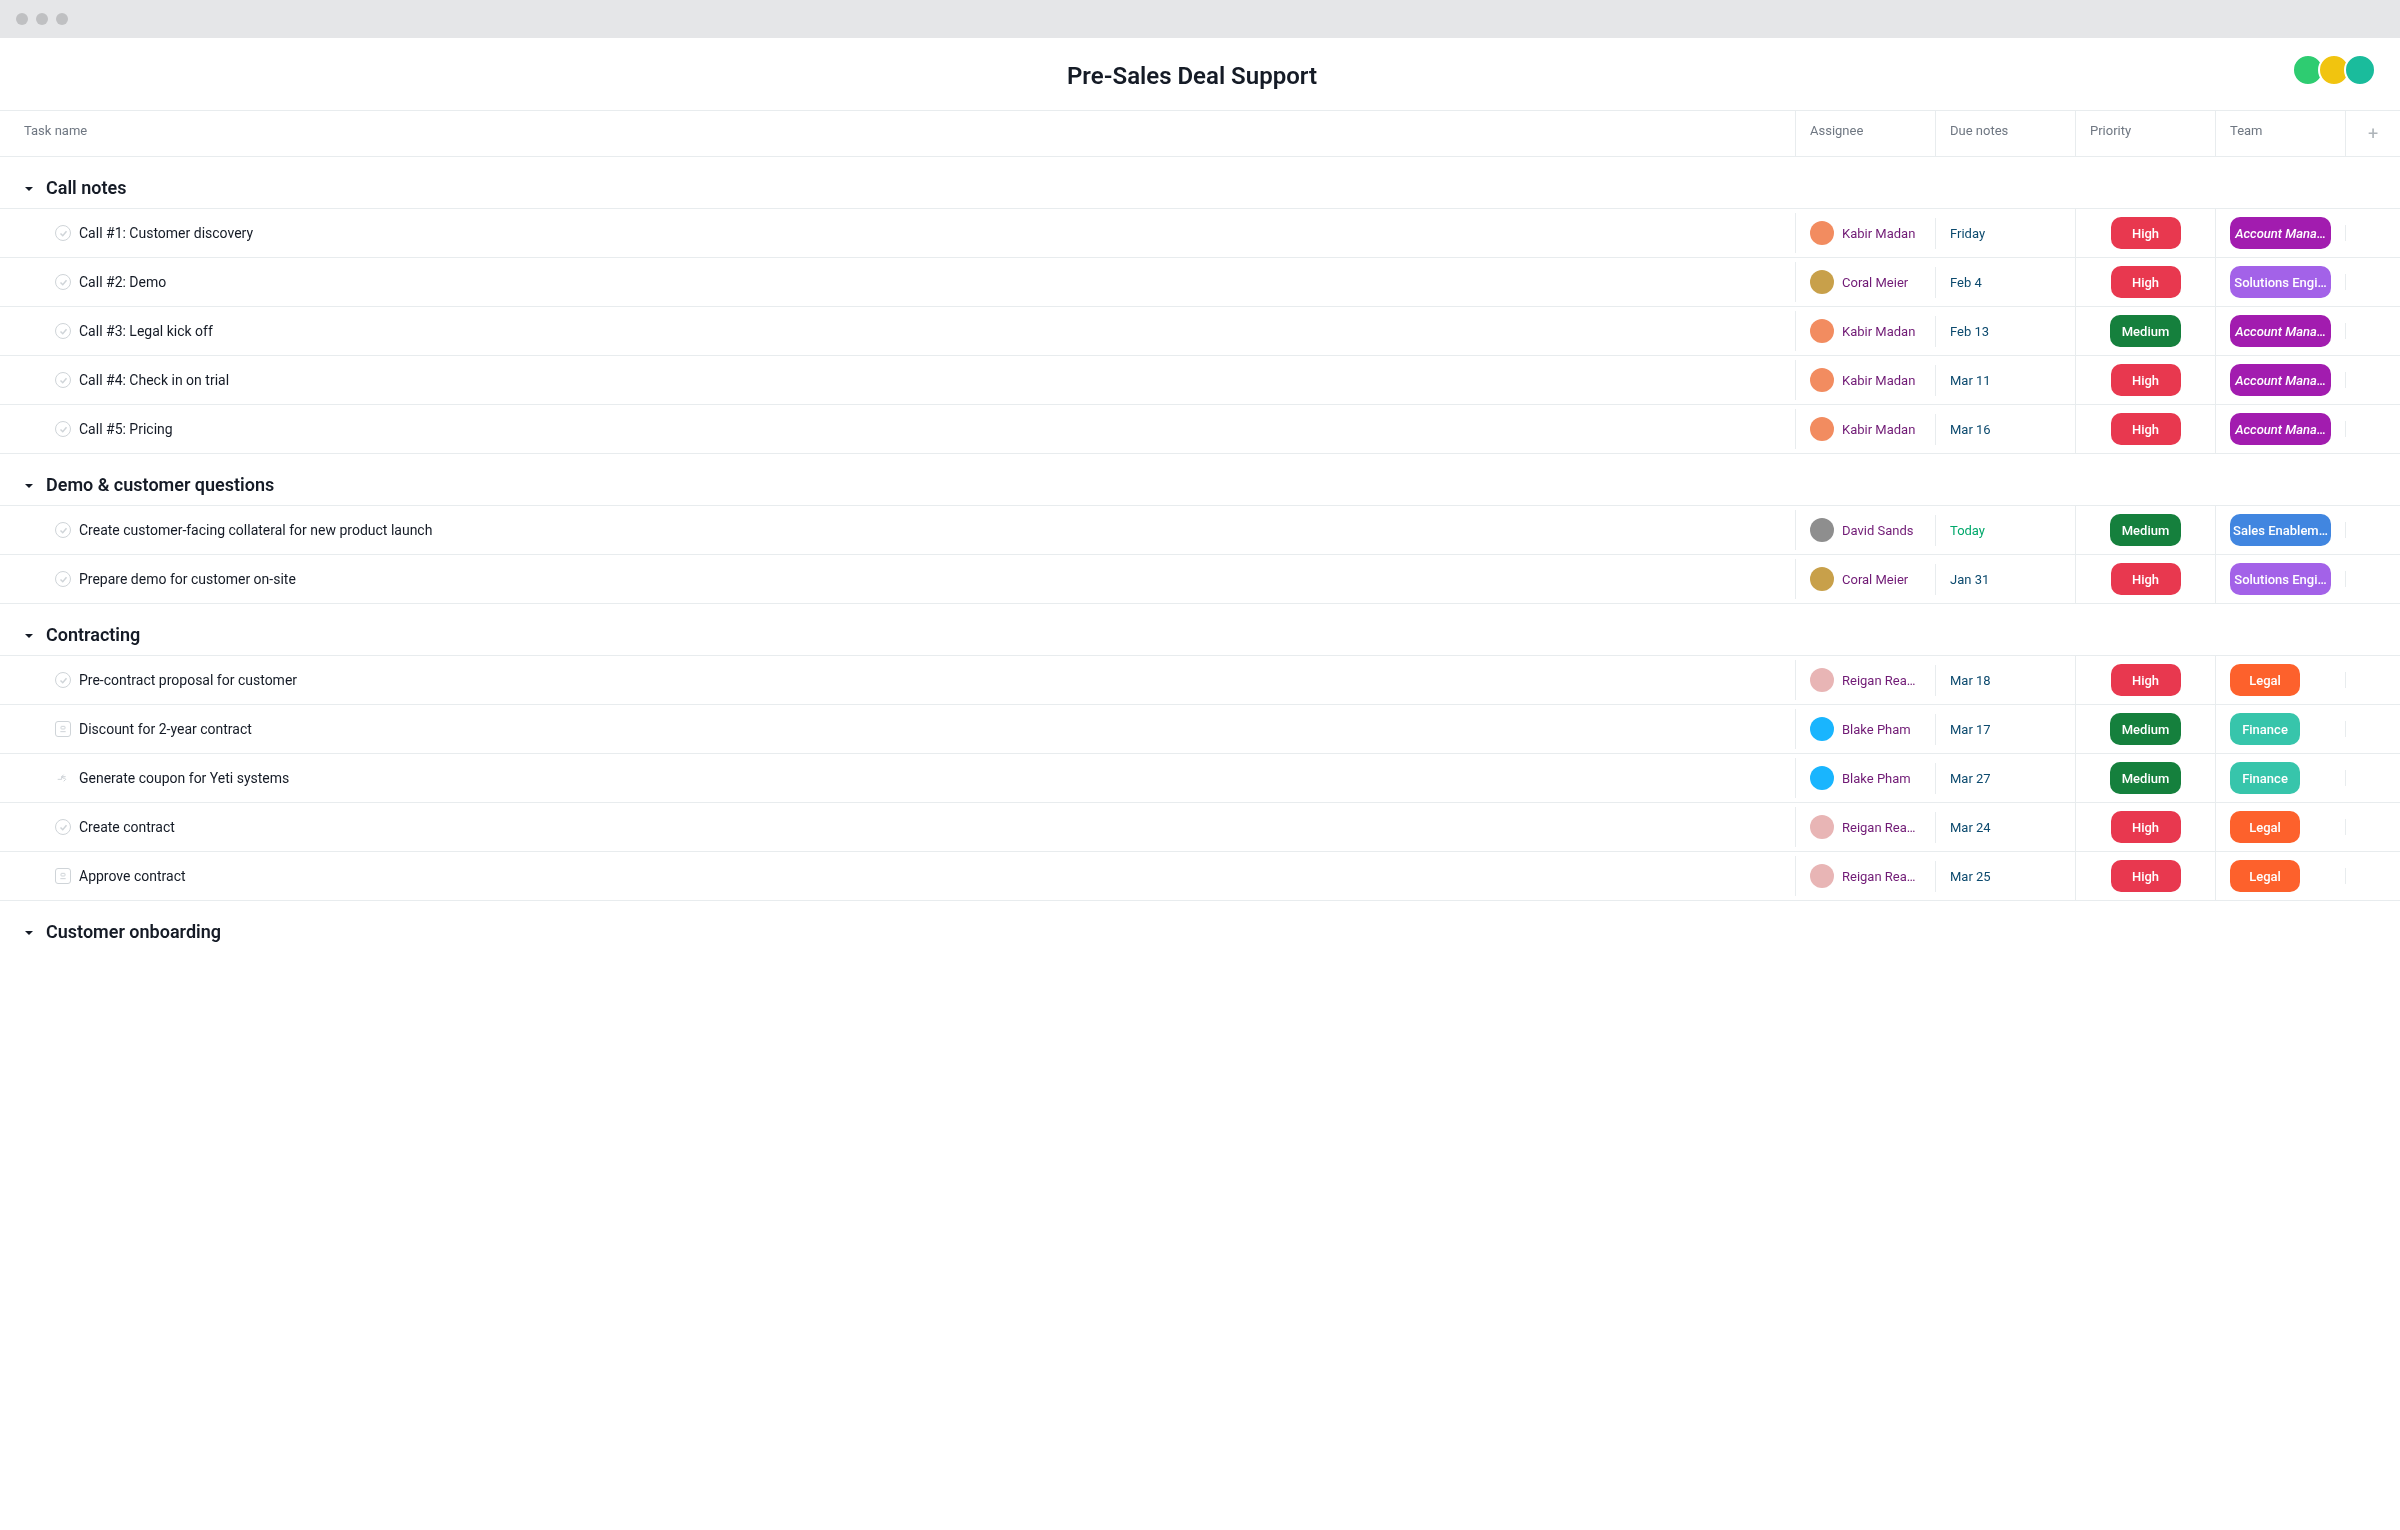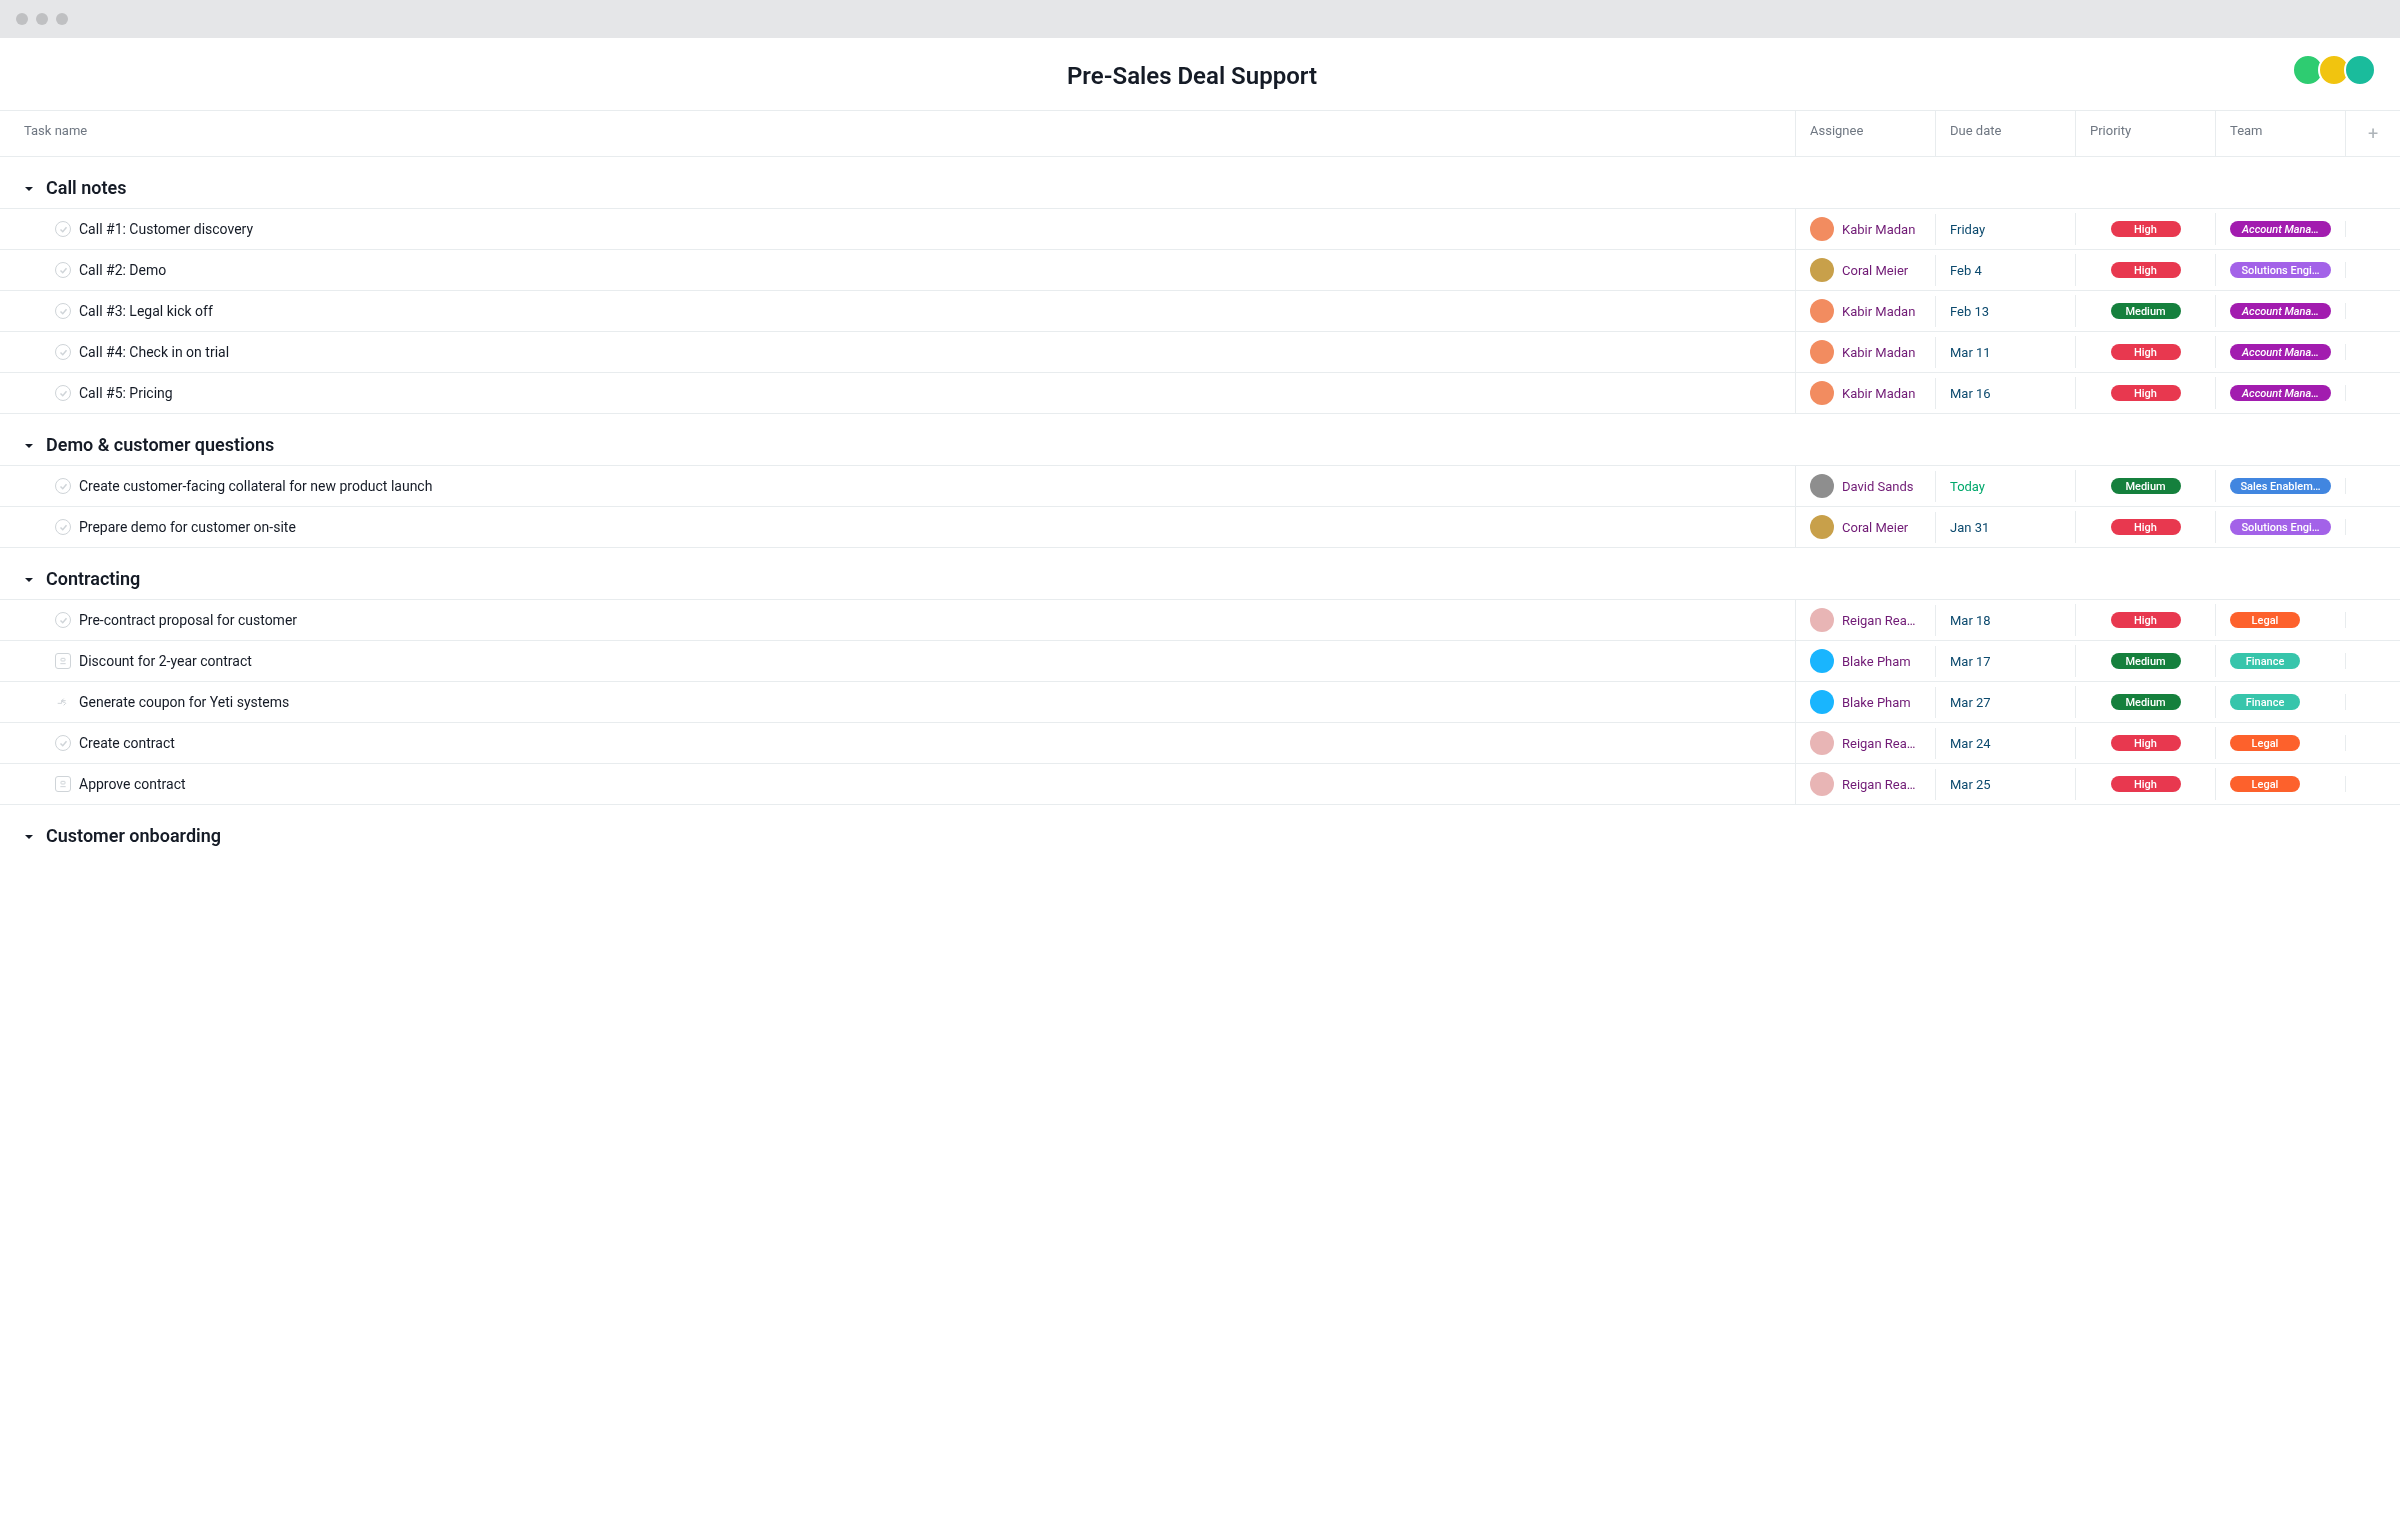--- a/index.html
+++ b/index.html
@@ -29,21 +29,21 @@
     .check svg { width:9px; height:9px; stroke:#cfd4d8; }
     .icon-square { width:16px; height:16px; border:1.5px solid #cfd4d8; border-radius:3px; flex-shrink:0; display:flex;align-items:center;justify-content:center;}
     .icon-square svg{width:8px;height:8px;stroke:#cfd4d8;}
     .icon-hand{width:16px;height:16px;flex-shrink:0;}
     .icon-hand svg{stroke:#cfd4d8;width:16px;height:16px;}
     .mini-avatar { width: 24px; height: 24px; border-radius: 50%; flex-shrink:0; display:flex;align-items:center;justify-content:center;font-size:10px;color:#fff;}
     .av-kabir{background:#f28c60;} .av-coral{background:#c8a04a;} .av-david{background:#8e8e8e;} .av-reigan{background:#e8b5b5;} .av-blake{background:#19b5fe;}
     .assignee-name { font-size: 13px; color: #701a75; text-overflow: ellipsis; overflow:hidden;}
     .due { font-size: 13px; color: #0c4a6e; }
     .due.today { color: #14aaf5; color:#00a86b;}
-    .pill { display: inline-flex; align-items:center; justify-content:center; height: 16px; padding: 0 12px; border-radius: 10px; font-size: 11px; font-weight: 500; color: #fff; min-width:70px; text-overflow:ellipsis; overflow:hidden; white-space:nowrap; max-width:110px;}
+    .pill { display: inline-flex; align-items:center; justify-content:center; height: 32px; padding: 0 12px; border-radius: 10px; font-size: 13px; font-weight: 500; color: #fff; min-width:70px; text-overflow:ellipsis; overflow:hidden; white-space:nowrap; max-width:110px;}
     .p-high{background:#e8384f;} .p-medium{background:#15803d;}
     .t-account{background:#a21caf;font-style:italic;} .t-solutions{background:#a362e8;} .t-sales{background:#4186e0;} .t-legal{background:#fd612c;} .t-finance{background:#37c5ab;}
   </style>
 </head>
 <body>
 
 <div class="titlebar">
   <div class="traffic-dot"></div>
   <div class="traffic-dot"></div>
   <div class="traffic-dot"></div>
@@ -54,21 +54,21 @@
   <div class="avatars-stack">
     <div class="header-avatar a-green"></div>
     <div class="header-avatar a-yellow"></div>
     <div class="header-avatar a-cyan"></div>
   </div>
 </div>
 
 <div class="cols">
   <div class="col-head">Task name</div>
   <div class="col-head">Assignee</div>
-  <div class="col-head">Due date</div>
+  <div class="col-head">Due notes</div>
   <div class="col-head">Priority</div>
   <div class="col-head">Team</div>
   <div class="col-head plus">+</div>
 </div>
 
 <div id="sections">
     <div class="section">
       <div class="section-header">
         <span class="drag-dots">⋮⋮</span>
         <span class="caret">

